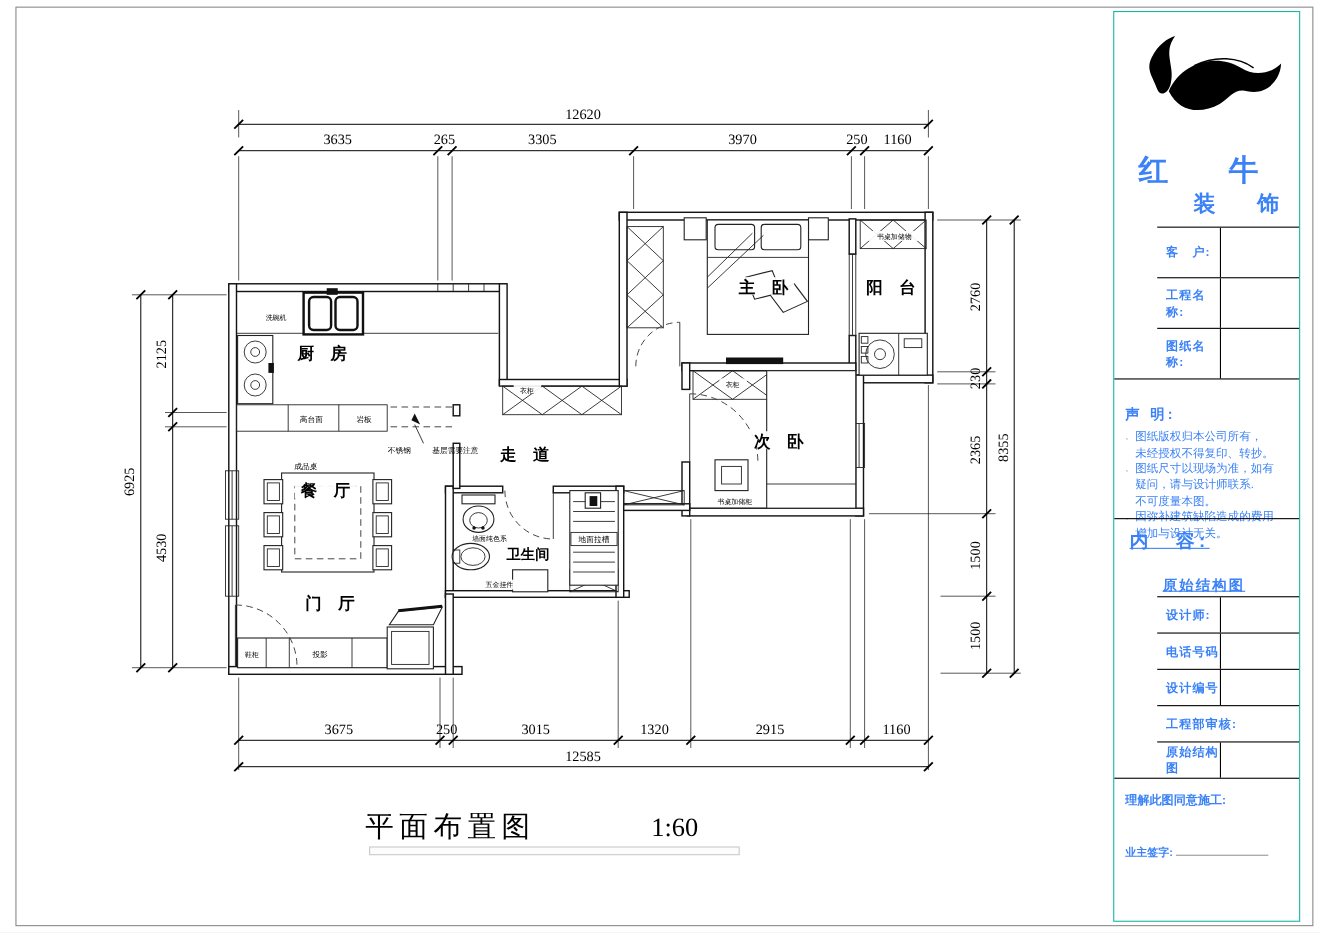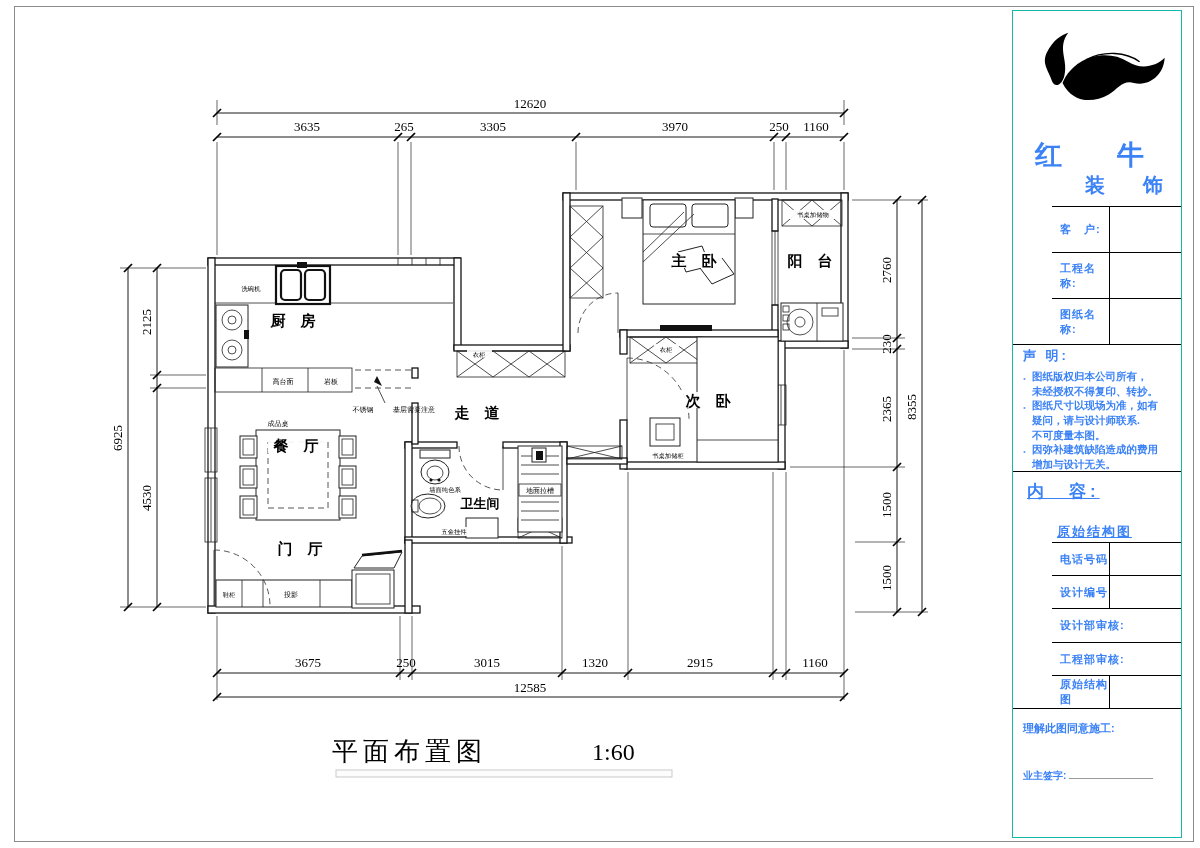--- a/index.html
+++ b/index.html
@@ -12,23 +12,23 @@
   .titleblock{position:absolute;left:1012px;top:10px;width:170px;height:828px;
               border:1px solid #14b8a6;background:#fff;display:flex;flex-direction:column;box-sizing:border-box;}
   .tb-sec{border-top:1px solid #000;box-sizing:border-box;position:relative;}
   .tb-sec:first-child{border-top:none;}
   .tb-logo{height:195px;}
   .tb-row{display:flex;align-items:center;margin-left:39px;}
   .tb-row .lbl{width:58px;padding-left:8px;font-size:11px;font-weight:700;letter-spacing:1px;box-sizing:border-box;}
   .tb-row .lbl.div{border-right:1px solid #000;align-self:stretch;display:flex;align-items:center;}
   .tb-row .val{flex:1;}
   .h46{height:46px;} .h33{height:33px;} .h34{height:34px;}
-  .tb-stmt{height:127px;padding:2px 6px 0 10px;box-sizing:border-box;}
+  .tb-stmt{height:127px;padding:23px 6px 0 10px;box-sizing:border-box;}
   .tb-stmt .stmt-title{font-size:13px;font-weight:700;letter-spacing:3px;margin-bottom:4px;}
-  .stmt-item{display:flex;font-size:10.5px;line-height:1.4;font-weight:700;}
+  .stmt-item{display:flex;font-size:10.5px;line-height:1.4;font-weight:400;}
   .stmt-item .mk{font-size:7px;padding:3px 2px 0 0;}
   .stmt-item .tx{white-space:pre-line;}
   .tb-content{height:71px;padding:8px 8px 0 14px;box-sizing:border-box;text-decoration:underline;}
   .tb-content .c-lbl{font-size:17px;font-weight:700;letter-spacing:4px;}
   .tb-content .c-val{font-size:13px;font-weight:700;margin:20px 0 0 30px;letter-spacing:2px;}
   .tb-footer{flex:1;padding:12px 8px 0 10px;box-sizing:border-box;}
   .tb-footer .agree{font-size:11px;font-weight:700;}
   .tb-footer .signrow{margin-top:32px;font-size:10px;font-weight:700;}
   .sign-line{display:inline-block;width:84px;border-bottom:1px solid #999;height:10px;margin-left:3px;}
   .brand1{position:absolute;left:22px;top:126px;font-size:27px;font-weight:700;letter-spacing:14px;}
@@ -461,29 +461,30 @@
 增加与设计无关。</span>
       </div>
     </div>
 
     <div class="tb-sec tb-content">
       <div class="c-lbl">内　容:</div>
       <div class="c-val">原始结构图</div>
     </div>
 
     <div class="tb-sec tb-row h33">
+      <div class="lbl div">设计师:</div>
+      <div class="val"></div>
+    </div>
+    <div class="tb-sec tb-row h33">
       <div class="lbl div">电话号码</div>
       <div class="val"></div>
     </div>
     <div class="tb-sec tb-row h33">
       <div class="lbl div">设计编号</div>
       <div class="val"></div>
-    </div>
-    <div class="tb-sec tb-row h34">
-      <div class="lbl" style="width:auto;">设计部审核:</div>
     </div>
     <div class="tb-sec tb-row h33">
       <div class="lbl" style="width:auto;">工程部审核:</div>
     </div>
     <div class="tb-sec tb-row h33">
       <div class="lbl div">原始结构图</div>
       <div class="val"></div>
     </div>
 
     <div class="tb-sec tb-footer">

